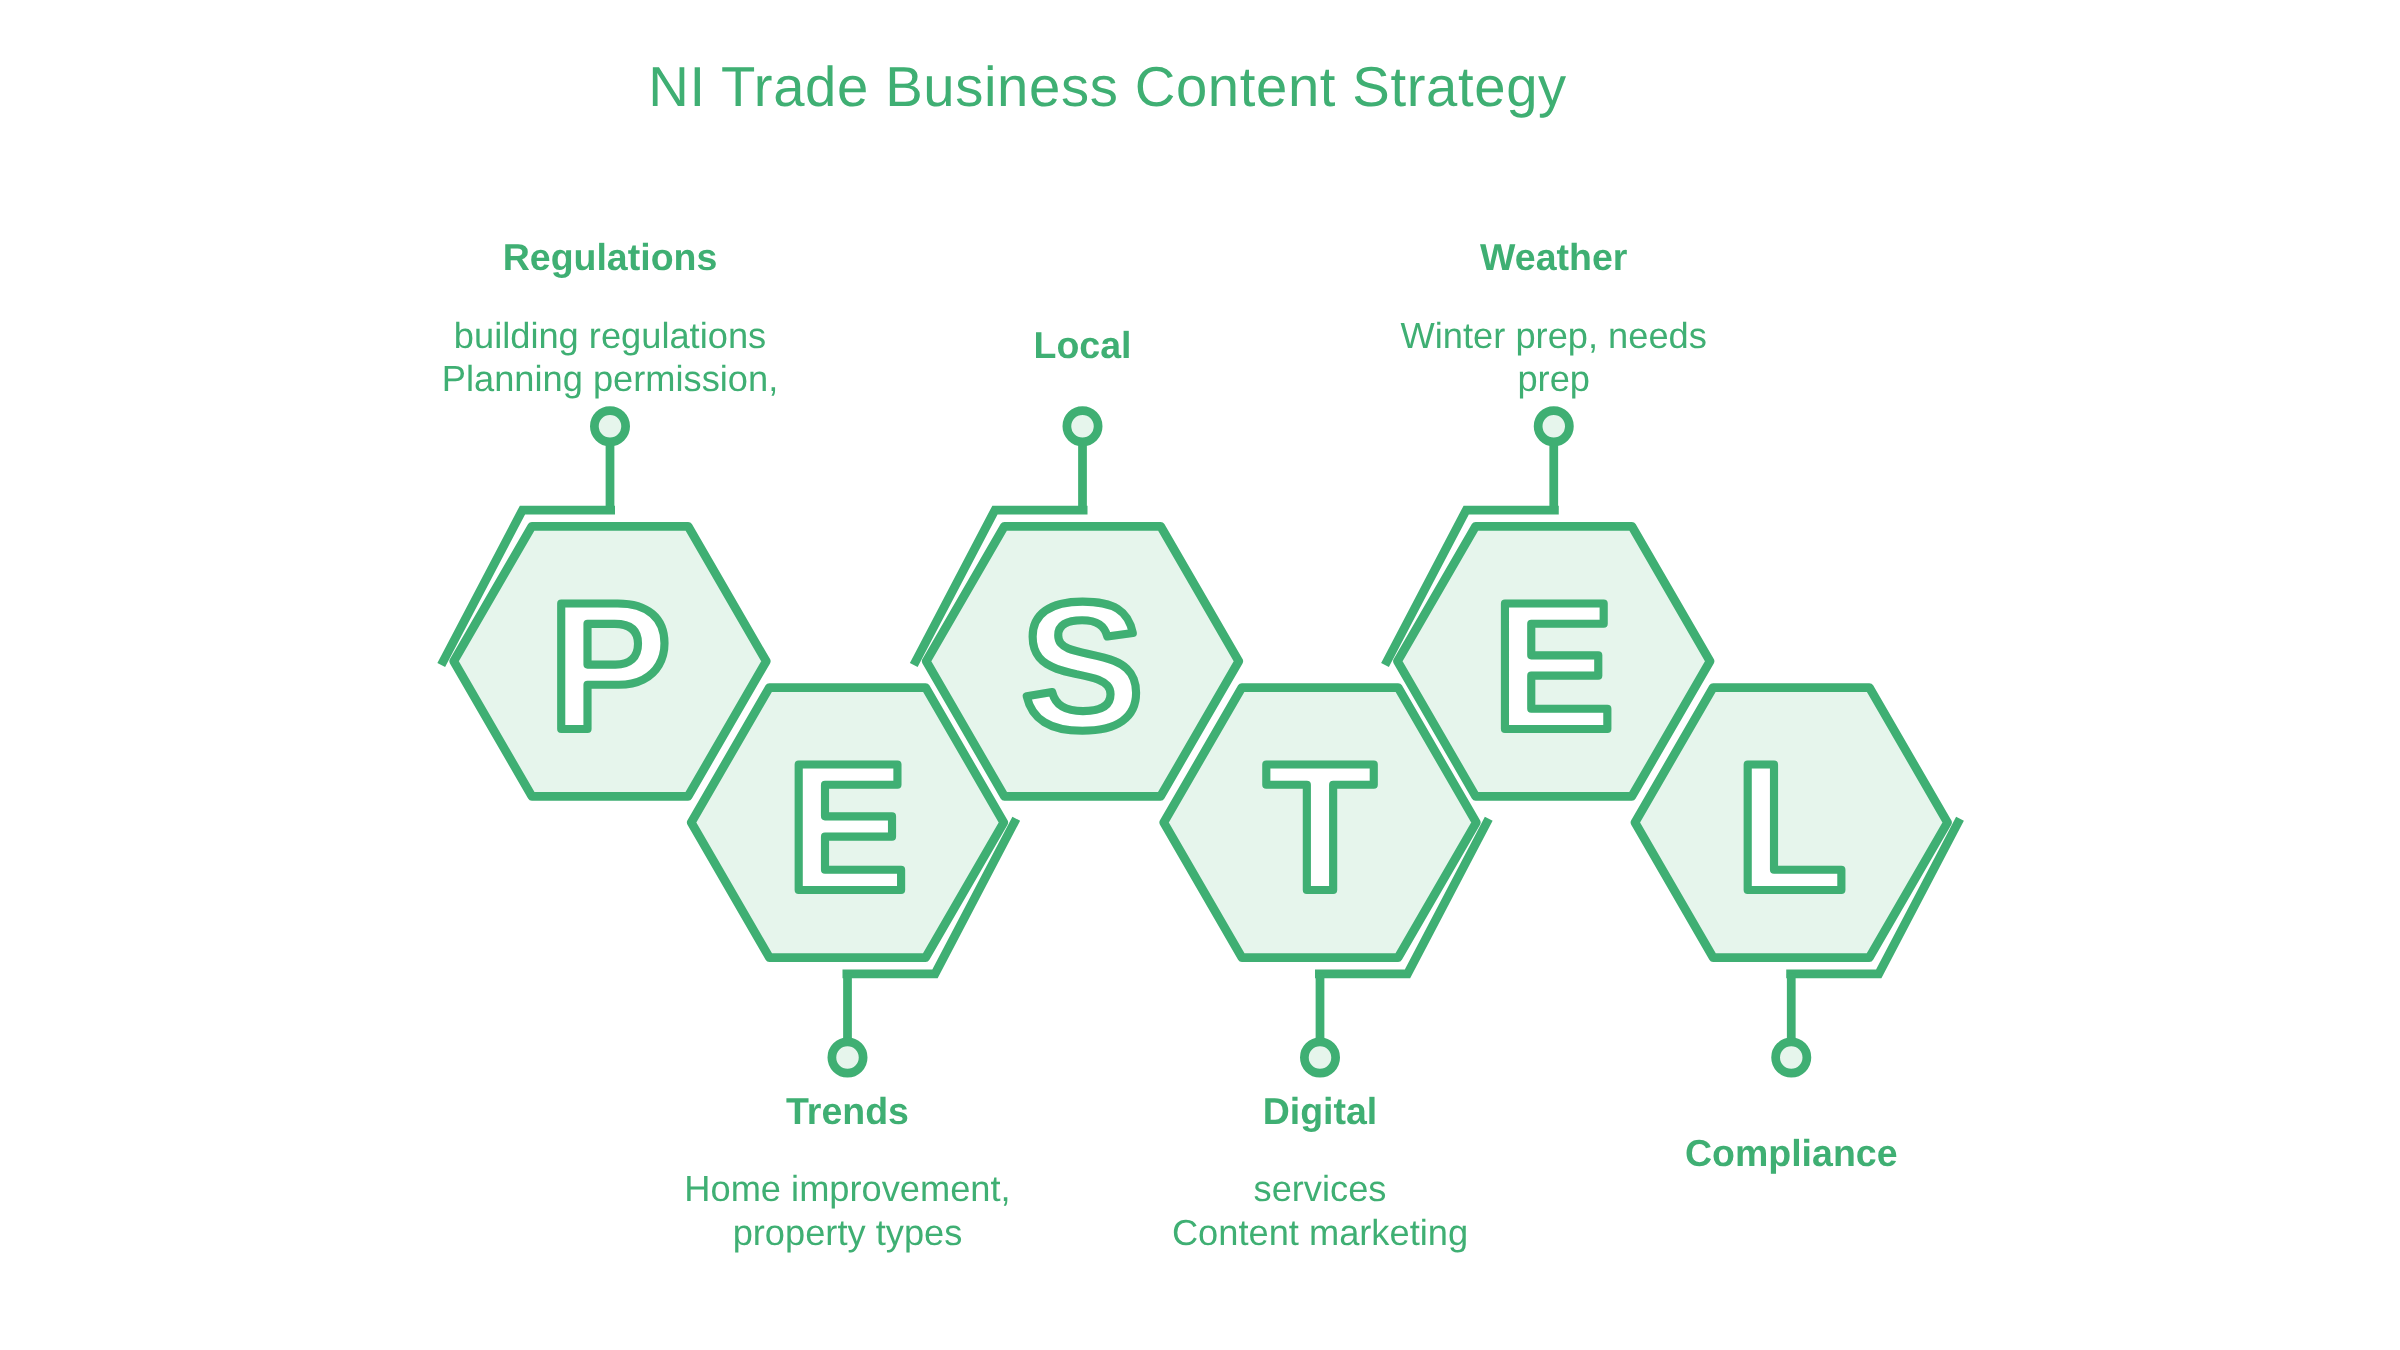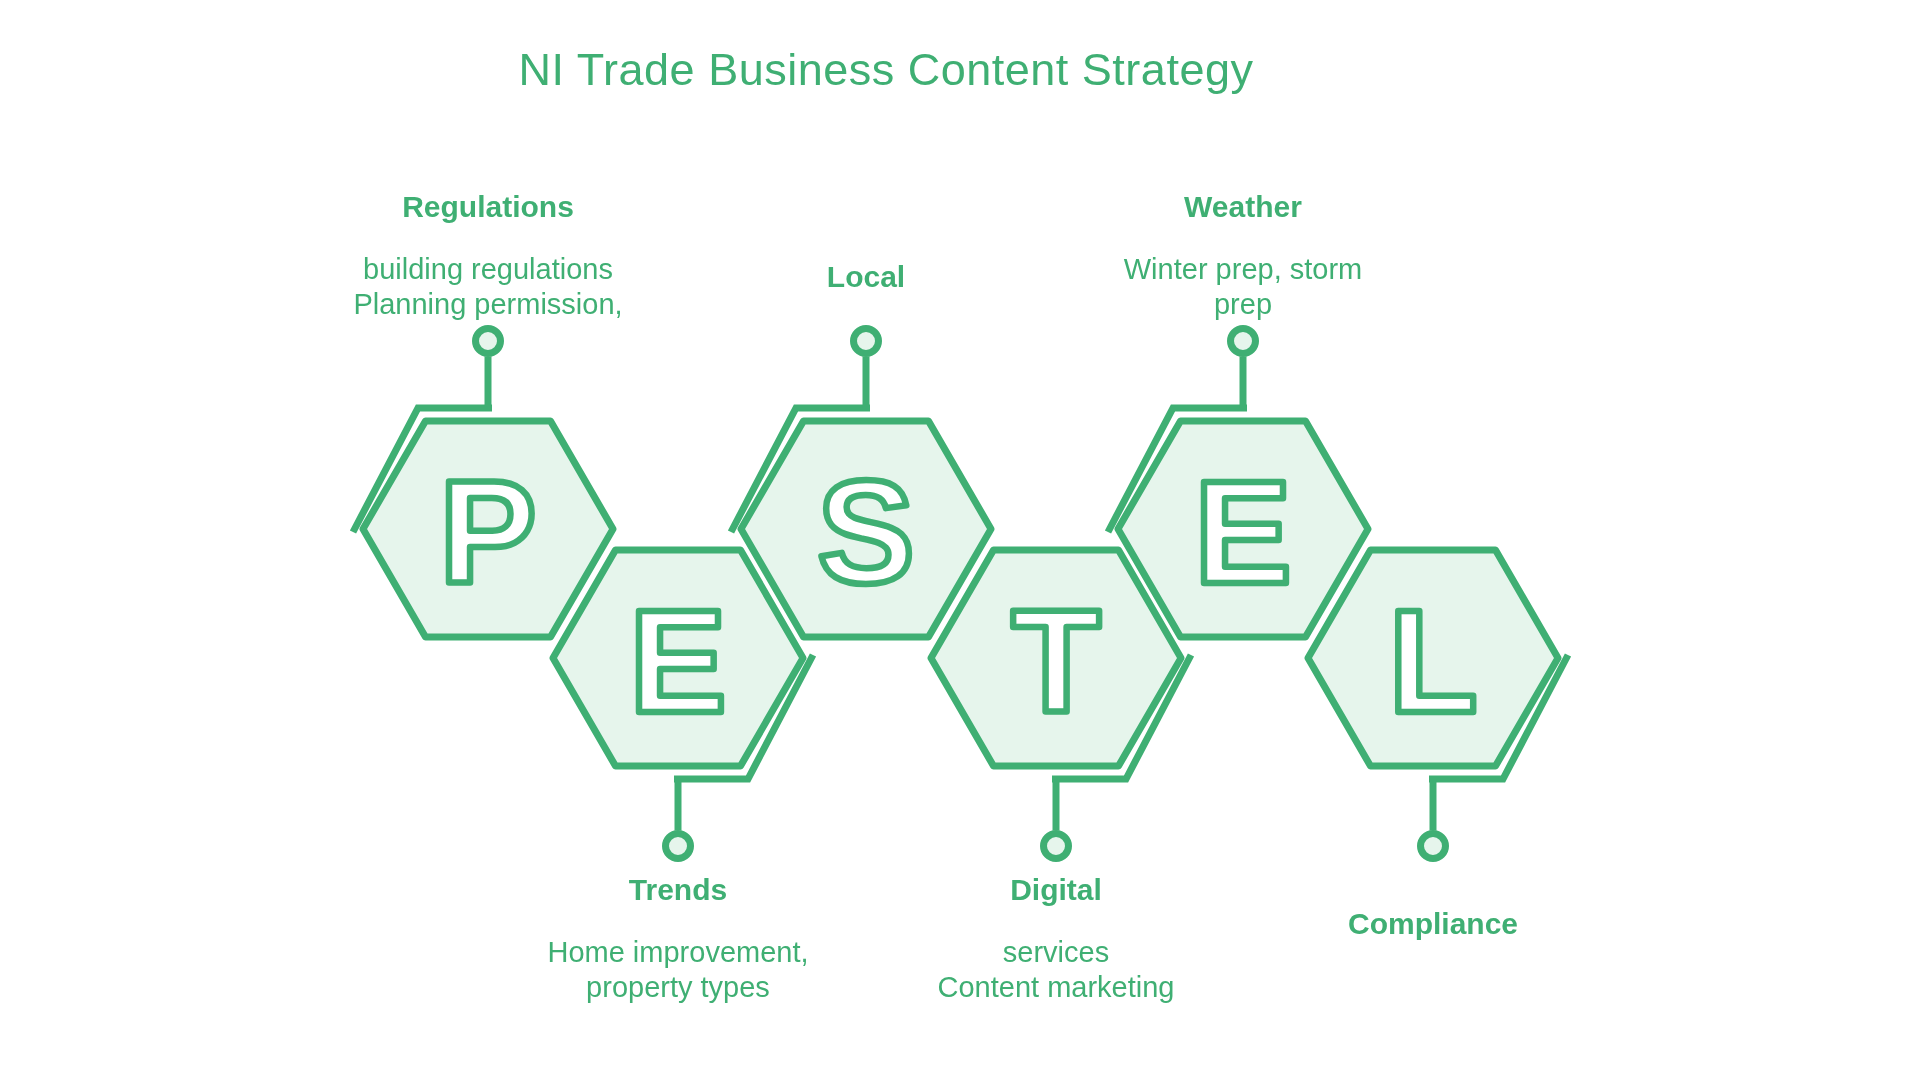--- a/index.html
+++ b/index.html
@@ -123,21 +123,21 @@
       <div class="hex-label" style="left: 866px; color: rgb(63, 175, 115); top: 872px;">
         <div class="heading">Digital</div>
         <div>
           <div class="desc-line">services</div>
           <div class="desc-line">Content marketing</div>
         </div>
       </div>
       <div class="hex-label" style="left: 1053px; color: rgb(63, 175, 115); bottom: 758px;">
         <div class="heading">Weather</div>
         <div>
-          <div class="desc-line">Winter prep, storm</div>
+          <div class="desc-line">Winter prep, needs</div>
           <div class="desc-line">prep</div>
         </div>
       </div>
       <div class="hex-label" style="left: 1243px; color: rgb(63, 175, 115); top: 872px; margin-top: 34px;">
         <div class="heading">Compliance</div>
       </div>
     </div>
 </div>
 
 </body></html>

